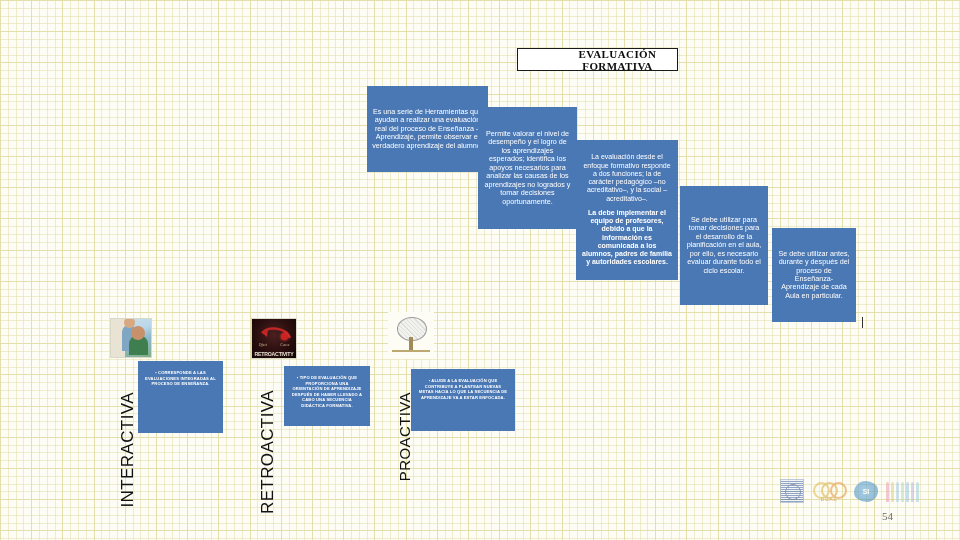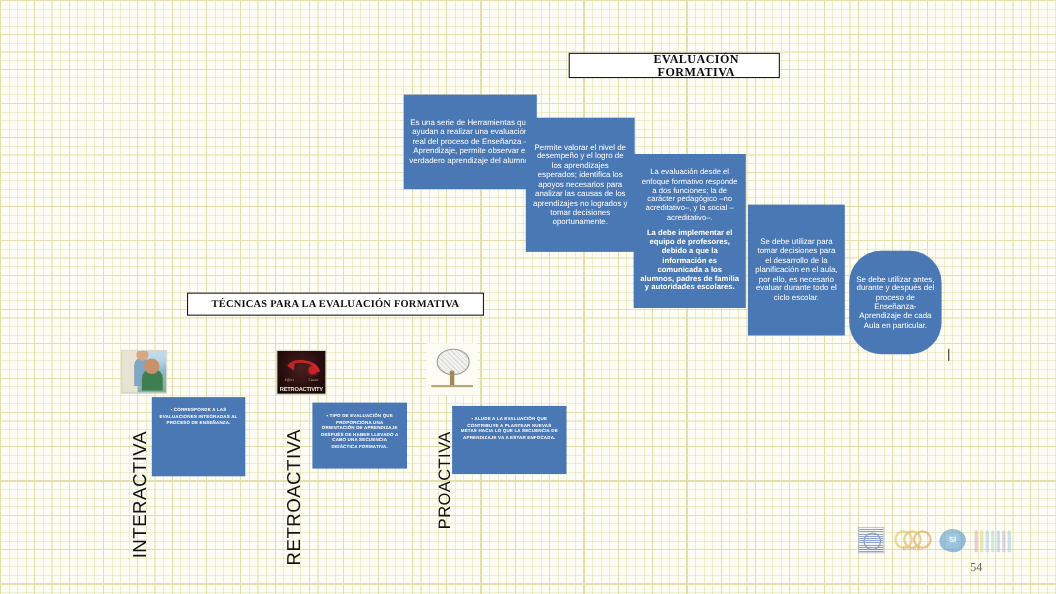--- a/index.html
+++ b/index.html
@@ -37,21 +37,21 @@
     align-items: center;
     justify-content: center;
     text-align: center;
     font-family: "Liberation Serif", serif;
     font-weight: bold;
     color: #0d0d0d;
     letter-spacing: 0.4px;
     box-sizing: border-box;
   }
   #title-banner {
-    left: 517px; top: 48px; width: 192px; height: 23px;
+    left: 517px; top: 48px; width: 161px; height: 23px;
     font-size: 11px;
     padding-left: 40px;
   }
   #tech-banner {
     left: 170px; top: 266px; width: 270px; height: 21px;
     font-size: 9.5px;
     letter-spacing: 0.2px;
   }
 
   
@@ -68,21 +68,21 @@
     line-height: 1.18;
     overflow: hidden;
   }
   .bluebox p { margin: 0; }
   .bluebox p + p { margin-top: 6px; }
 
   #box-1 { left: 367px; top: 86px;  width: 121px; height: 86px;  padding: 4px 5px; font-size: 7.2px; }
   #box-2 { left: 478px; top: 107px; width: 99px;  height: 122px; padding: 4px 5px; font-size: 7.2px; }
   #box-3 { left: 576px; top: 140px; width: 102px; height: 140px; padding: 4px 6px; font-size: 7.0px; }
   #box-4 { left: 680px; top: 186px; width: 88px;  height: 119px; padding: 8px 6px; font-size: 7.2px; }
-  #box-5 { left: 772px; top: 228px; width: 84px;  height: 94px;  padding: 4px 6px; font-size: 7.2px; border-radius: 29px; }
+  #box-5 { left: 772px; top: 228px; width: 84px;  height: 94px;  padding: 4px 6px; font-size: 7.2px; }
 
   .bold-part { font-weight: bold; }
 
   
   .techbox {
     background: #4A78B5;
     color: #ffffff;
     box-sizing: border-box;
     display: flex;
     align-items: flex-start;
@@ -265,21 +265,20 @@
   <div class="bluebox abs" id="box-4">
     <p>Se debe utilizar para tomar decisiones para el desarrollo de la planificación en el aula, por ello, es necesario evaluar durante todo el ciclo escolar.</p>
   </div>
 
   <div class="bluebox abs" id="box-5">
     <p>Se debe utilizar antes, durante y después del proceso de Enseñanza-Aprendizaje de cada Aula en particular.</p>
   </div>
 
   <div class="abs" id="tick-marker"></div>
 
-  <div class="banner abs" id="tech-banner">TÉCNICAS PARA LA EVALUACIÓN FORMATIVA</div>
 
   <div class="thumb" id="thumb-interactiva">
     <div class="wall"></div>
     <div class="head-b"></div>
     <div class="head-a"></div>
   </div>
 
   <div class="thumb" id="thumb-retroactiva">
     <svg class="arrow" width="38" height="20" viewBox="0 0 38 20">
       <path d="M34 14 C30 3, 12 2, 6 9" stroke="#c02626" stroke-width="2.4" fill="none"></path>

